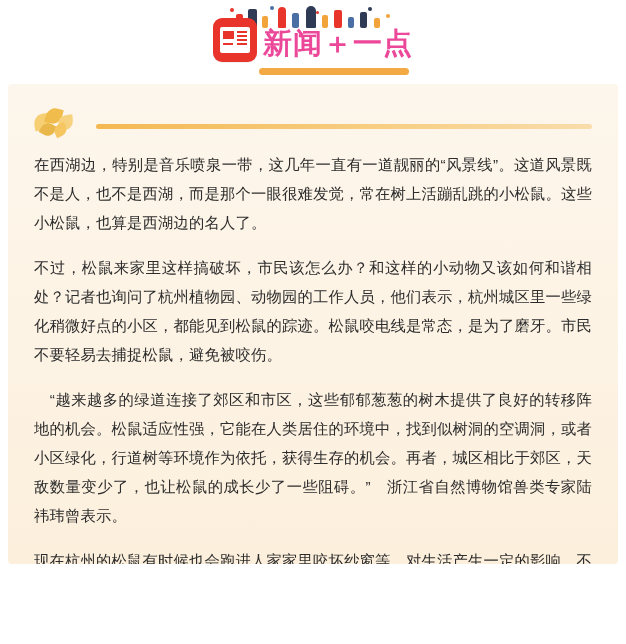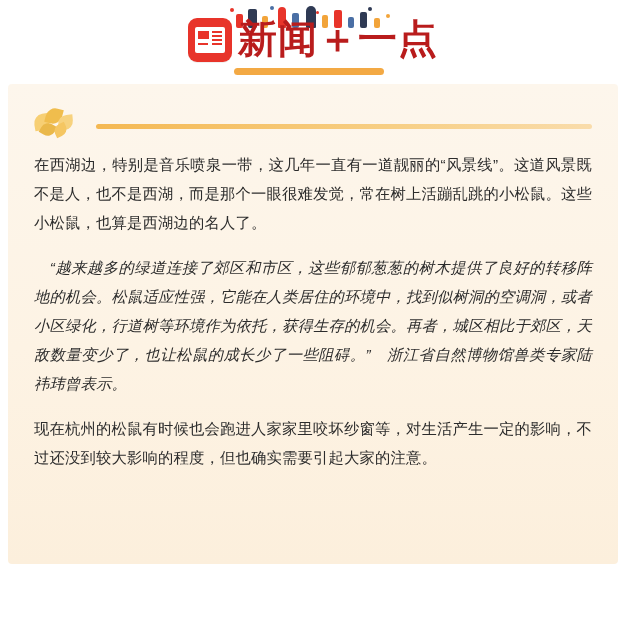--- a/index.html
+++ b/index.html
@@ -67,23 +67,23 @@
     content: "";
     position: absolute;
     left: 17px;
     top: 4px;
     width: 10px;
     height: 2px;
     background: #e8342a;
     box-shadow: 0 4px 0 #e8342a, 0 8px 0 #e8342a, -14px 12px 0 #e8342a, 0 12px 0 #e8342a;
   }
   .logo-text {
-    font-size: 39px;
+    font-size: 29px;
     font-weight: bold;
-    color: #b91c1c;
+    color: #ec4899;
     letter-spacing: 1px;
     line-height: 1;
     padding-bottom: 4px;
   }
   .logo-underline {
     position: absolute;
     left: 46px;
     bottom: -9px;
     width: 150px;
     height: 7px;
@@ -169,21 +169,20 @@
     font-size: 15.3px;
     line-height: 29px;
     letter-spacing: 0.2px;
     text-align: justify;
   }
   .body-text p {
     margin: 0 0 16px 0;
   }
   .body-text p.indent {
     text-indent: 0;
-    font-style: italic;
   }
 </style>
 </head>
 <body>
 
 <div class="page">
 
   <div class="logo-band">
     <div class="confetti">
       <span class="c dot1"></span>
@@ -221,18 +220,19 @@
         <span class="petal p2"></span>
         <span class="petal p3"></span>
         <span class="petal p4"></span>
         <span class="petal p5"></span>
       </span>
       <span class="rule"></span>
     </div>
 
     <div class="body-text">
       <p>在西湖边，特别是音乐喷泉一带，这几年一直有一道靓丽的“风景线”。这道风景既不是人，也不是西湖，而是那个一眼很难发觉，常在树上活蹦乱跳的小松鼠。这些小松鼠，也算是西湖边的名人了。</p>
+      <p>不过，松鼠来家里这样搞破坏，市民该怎么办？和这样的小动物又该如何和谐相处？记者也询问了杭州植物园、动物园的工作人员，他们表示，杭州城区里一些绿化稍微好点的小区，都能见到松鼠的踪迹。松鼠咬电线是常态，是为了磨牙。市民不要轻易去捕捉松鼠，避免被咬伤。</p>
       <p class="indent">　“越来越多的绿道连接了郊区和市区，这些郁郁葱葱的树木提供了良好的转移阵地的机会。松鼠适应性强，它能在人类居住的环境中，找到似树洞的空调洞，或者小区绿化，行道树等环境作为依托，获得生存的机会。再者，城区相比于郊区，天敌数量变少了，也让松鼠的成长少了一些阻碍。”　浙江省自然博物馆兽类专家陆祎玮曾表示。</p>
       <p>现在杭州的松鼠有时候也会跑进人家家里咬坏纱窗等，对生活产生一定的影响，不过还没到较大影响的程度，但也确实需要引起大家的注意。</p>
     </div>
 
   </div>
 </div>
 
 </body></html>

